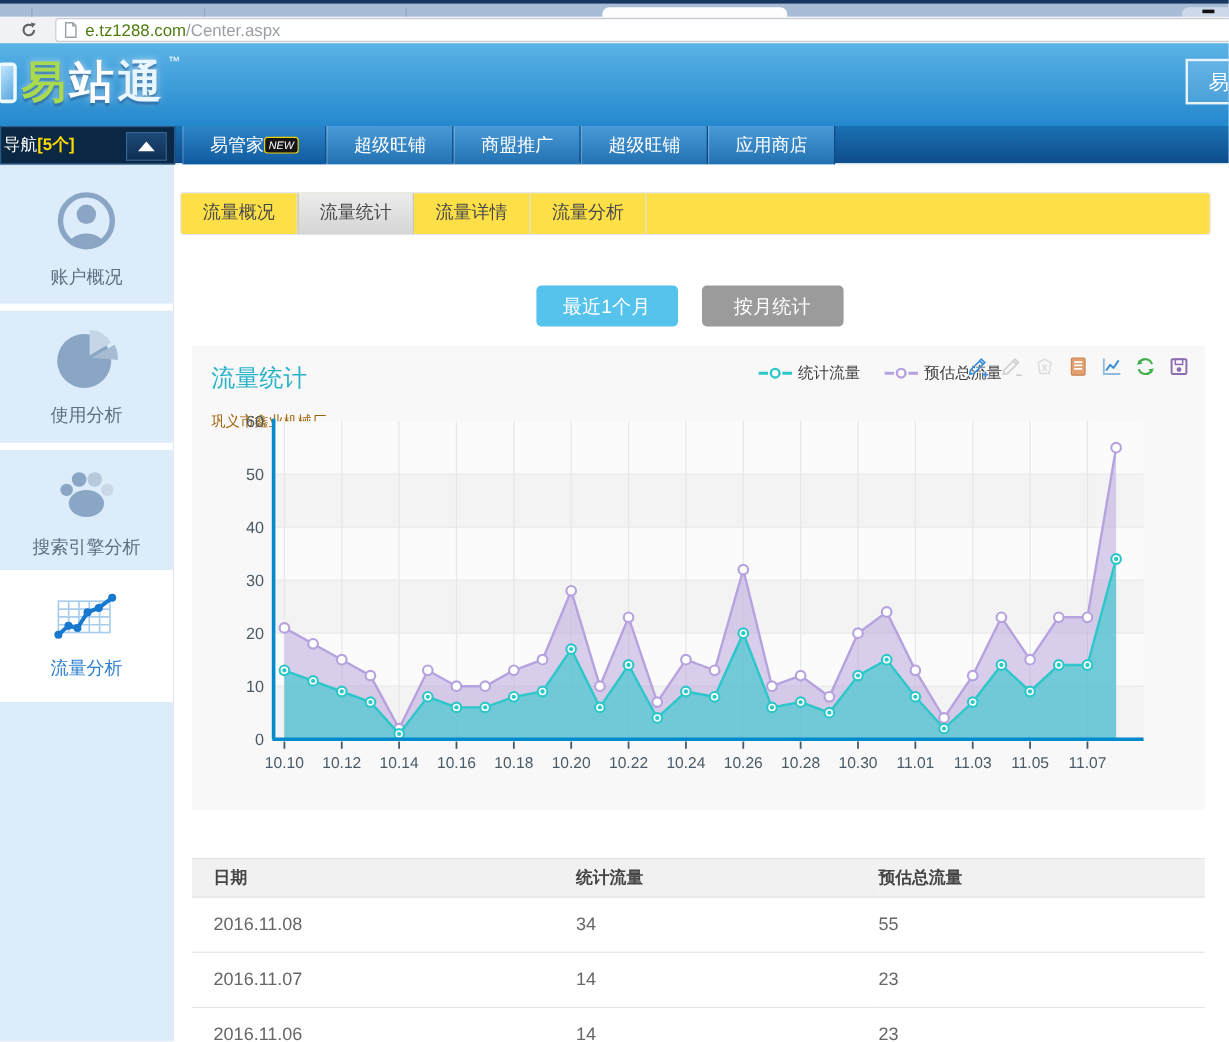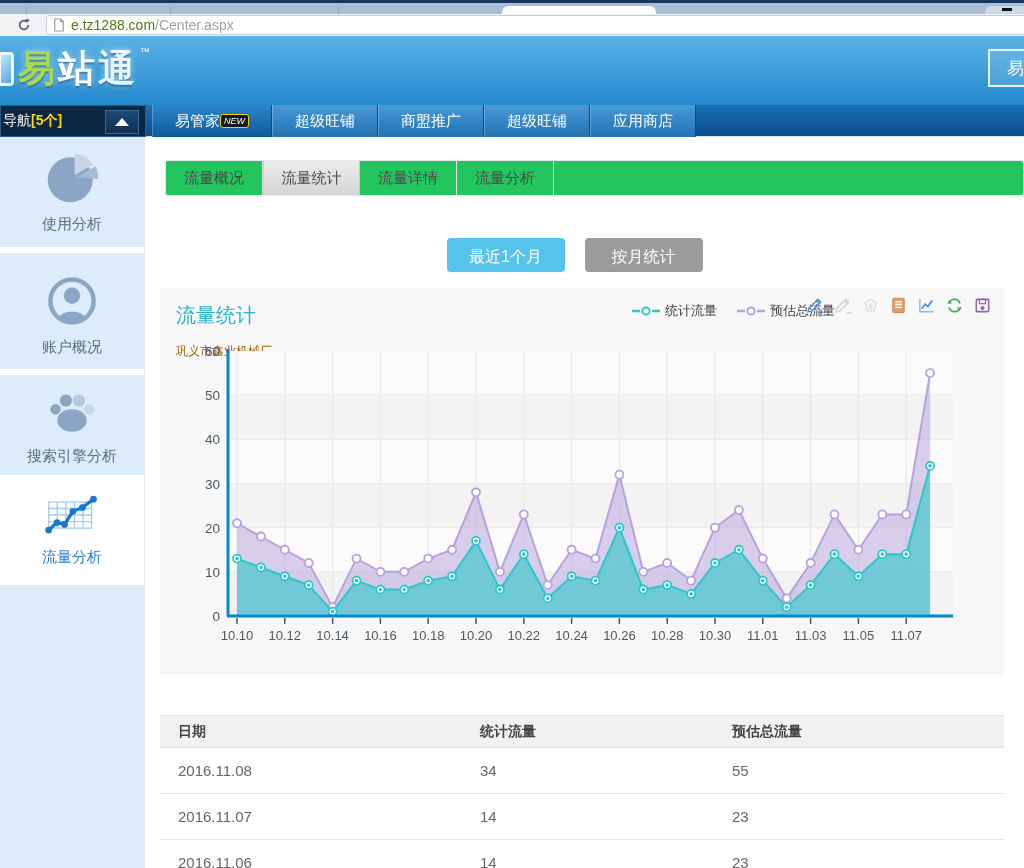--- a/index.html
+++ b/index.html
@@ -51,21 +51,21 @@
   .sidebar { width:145px; flex:none; border-right:1px solid #e3e9f0; background:#fff; }
   .side-item { background:#dcecfa; margin-bottom:6px; display:flex; flex-direction:column; align-items:center; justify-content:center; }
   .side-item.first { height:116px; padding-top:8px; }
   .s1 { height:110px; } .s2 { height:100px; } .s3 { height:98px; }
   .side-item.active { background:#fff; }
   .side-filler { background:#dcecfa; height:303px; }
   .side-label { font-size:15px; color:#5c6e80; margin-top:6px; }
   .side-item.active .side-label { color:#2c7fd0; }
 
   .main { flex:1; background:#fff; }
-  .tabbar { margin:23px 0 0 20px; width:859px; height:36px; background:#22c55e; border:1px solid #e5e9ed; border-radius:3px; display:flex; }
+  .tabbar { margin:23px 0 0 5px; width:859px; height:36px; background:#fde047; border:1px solid #e5e9ed; border-radius:3px; display:flex; }
   .ctab { width:97px; height:34px; line-height:34px; text-align:center; font-size:15px; color:#4a4a4a; border-right:1px solid #e0e0e0; cursor:pointer; }
   .ctab.active { background:linear-gradient(#ececec,#d5d5d5); border-left:1px solid #c8c8c8; border-right:1px solid #c8c8c8; }
 
   .filter-row { margin-top:42px; width:859px; text-align:center; }
   .filter-btn { display:inline-block; min-width:118px; height:34px; line-height:38px; border:none; border-radius:4px; color:#fff; font-size:16px; margin:0 10px; cursor:pointer; font-family:inherit; }
 
   .chart-panel { position:relative; margin:16px 0 0 15px; width:844px; height:387px; background:#f8f8f8; padding:14px 16px; }
   .chart-title { font-size:20px; color:#29b2c8; }
   .chart-subtitle { font-size:12px; color:#a16207; margin-top:14px; }
   .legend { position:absolute; left:472px; top:14px; display:flex; gap:20px; }
@@ -152,42 +152,42 @@
   </div>
         <div class="nav-tab">
     <span>应用商店</span>
 
   </div>
       </div>
   </div>
 
   <div class="content">
     <div class="sidebar" id="sidebar">
-        <div class="side-item s1">
-    <span class="side-icon"><svg viewBox="0 0 60 60" width="54" height="54">
-    <circle cx="28" cy="32" r="25" fill="#8ba6c4"></circle>
-    <path d="M33 27 L33 3 A25 25 0 0 1 53 15 Z" fill="#c7d6e6"></path>
-    <path d="M35 29 L56 17 A25 25 0 0 1 59 31 Z" fill="#a7bcd3"></path>
-  </svg></span>
-    <span class="side-label">使用分析</span>
-  </div>
         <div class="side-item first s1">
     <span class="side-icon"><svg viewBox="0 0 60 60" width="54" height="54">
     <defs>
                 <clipPath id="uclip">
                   <circle cx="30" cy="30" r="23"></circle>
                 </clipPath>
               </defs>
     <circle cx="30" cy="30" r="24" fill="none" stroke="#8ba6c4" stroke-width="5"></circle>
     <g clip-path="url(#uclip)" fill="#8ba6c4">
       <circle cx="30" cy="24" r="9"></circle>
       <path d="M11 56 C14 37 46 37 49 56 Z"></path>
     </g>
   </svg></span>
     <span class="side-label">账户概况</span>
+  </div>
+        <div class="side-item s1">
+    <span class="side-icon"><svg viewBox="0 0 60 60" width="54" height="54">
+    <circle cx="28" cy="32" r="25" fill="#8ba6c4"></circle>
+    <path d="M33 27 L33 3 A25 25 0 0 1 53 15 Z" fill="#c7d6e6"></path>
+    <path d="M35 29 L56 17 A25 25 0 0 1 59 31 Z" fill="#a7bcd3"></path>
+  </svg></span>
+    <span class="side-label">使用分析</span>
   </div>
         <div class="side-item s2">
     <span class="side-icon"><svg viewBox="0 0 60 60" width="52" height="52">
     <ellipse cx="30" cy="41" rx="17" ry="13" fill="#8ba6c4"></ellipse>
     <circle cx="11" cy="28" r="6" fill="#8ba6c4"></circle>
     <circle cx="23" cy="18" r="7" fill="#8ba6c4"></circle>
     <circle cx="38" cy="18" r="7" fill="#b7c9dd"></circle>
     <circle cx="50" cy="28" r="6" fill="#c9d7e6"></circle>
   </svg></span>
     <span class="side-label">搜索引擎分析</span>

